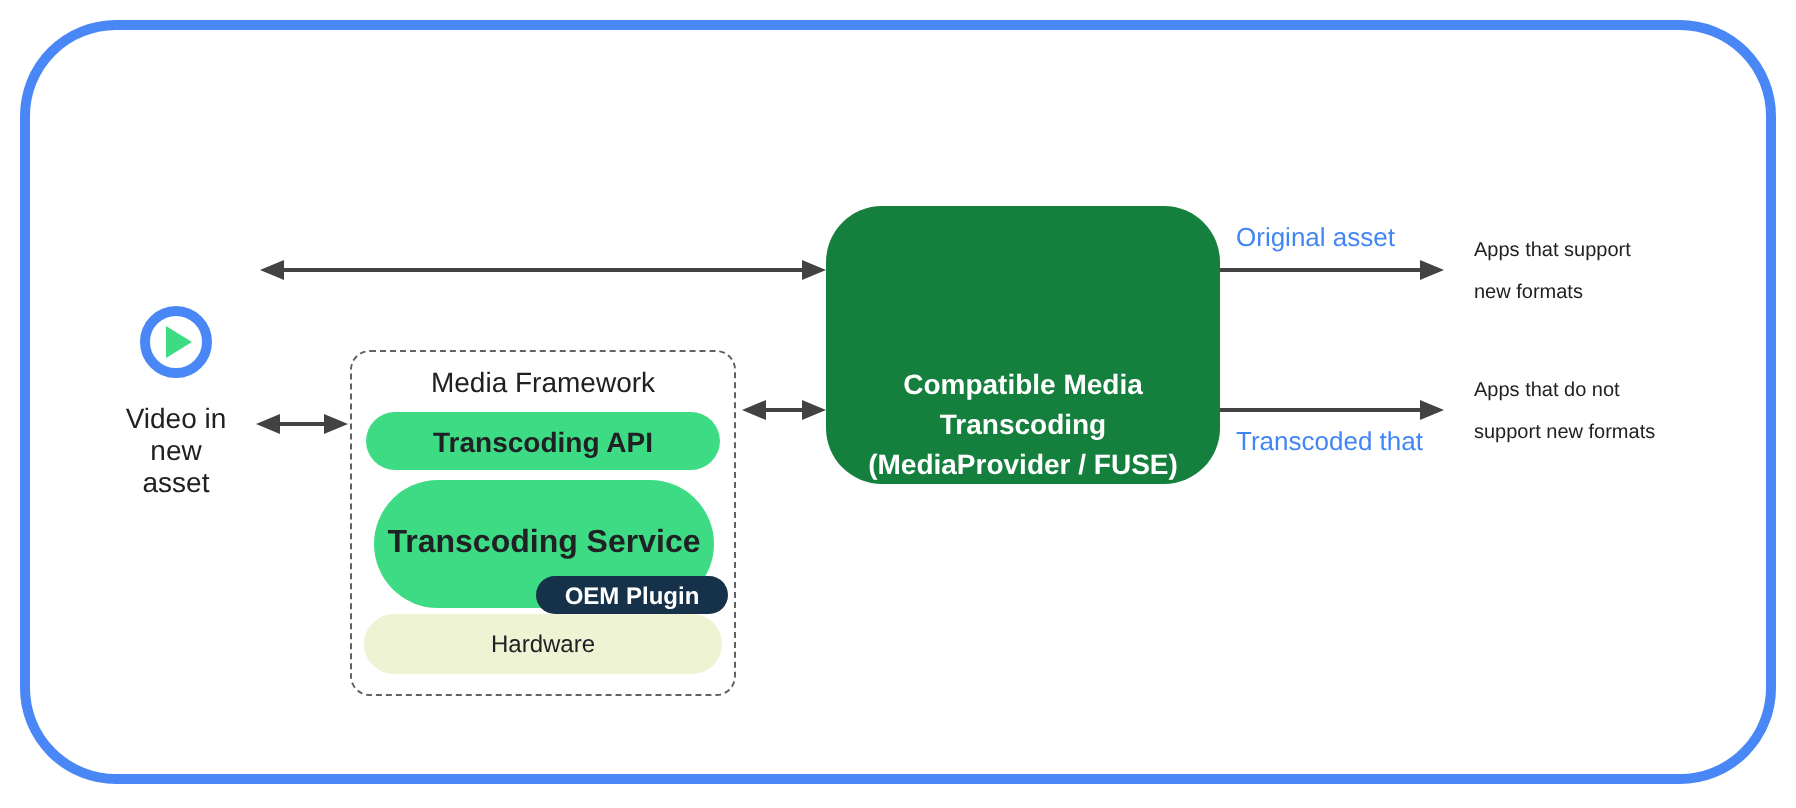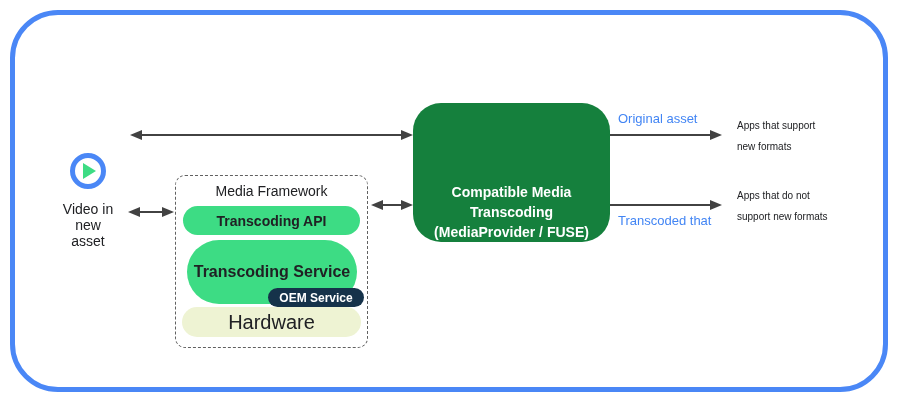--- a/index.html
+++ b/index.html
@@ -28,21 +28,21 @@
   .fw-box{left:175px;top:175px;width:193px;height:173px;border:1.5px dashed #616161;border-radius:10px;}
   .fw-title{left:0;top:7px;width:100%;text-align:center;font-size:14px;}
   .pill{display:flex;align-items:center;justify-content:center;}
   .pill-api{left:7px;top:30px;width:177px;height:29px;border-radius:15px;background:#3ddc84;
     font-size:14px;font-weight:700;}
   .pill-service{left:11px;top:64px;width:170px;height:64px;border-radius:32px;background:#3ddc84;
     font-size:16px;font-weight:700;}
   .pill-oem{left:92px;top:112px;width:96px;height:19px;border-radius:10px;background:#15324a;
     color:#ffffff;font-size:12px;font-weight:700;}
   .pill-hw{left:6px;top:131px;width:179px;height:30px;border-radius:15px;background:#eef3d3;
-    font-size:20px;}
+    font-size:12px;}
   
   .transcoder{left:413px;top:103px;width:197px;height:139px;border-radius:28px;background:#15803d;
     display:flex;align-items:flex-end;justify-content:center;color:#ffffff;font-weight:700;
     font-size:14px;line-height:20px;text-align:center;}
   
   .asset-label{font-size:13px;color:#4285f4;}
   .orig{left:618px;top:111px;}
   .trans{left:618px;top:213px;}
   .dest{font-size:10px;line-height:21px;}
   .dest-top{left:737px;top:115px;}
@@ -63,21 +63,21 @@
 <div class="arrow hl hr" style="left:142px;top:134px;width:259px;"></div>
 <div class="arrow hl hr" style="left:140px;top:211px;width:22px;"></div>
 <div class="arrow hl hr" style="left:383px;top:204px;width:18px;"></div>
 <div class="arrow hr" style="left:610px;top:134px;width:100px;"></div>
 <div class="arrow hr" style="left:610px;top:204px;width:100px;"></div>
 
 <div class="abs fw-box">
   <div class="abs fw-title">Media Framework</div>
   <div class="abs pill pill-api">Transcoding API</div>
   <div class="abs pill pill-service">Transcoding Service</div>
-  <div class="abs pill pill-oem">OEM Service</div>
+  <div class="abs pill pill-oem">OEM Plugin</div>
   <div class="abs pill pill-hw">Hardware</div>
 </div>
 
 <div class="abs transcoder">
   <div class="pre">Compatible Media
 Transcoding
 (MediaProvider / FUSE)</div>
 </div>
 
 <div class="abs asset-label orig">Original asset</div>

